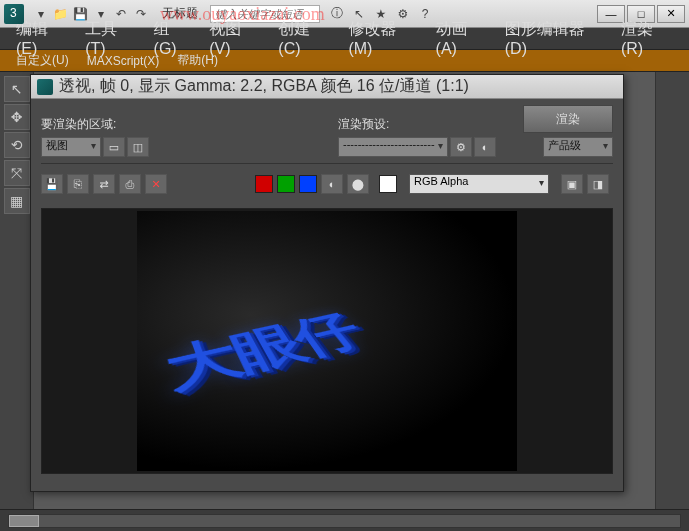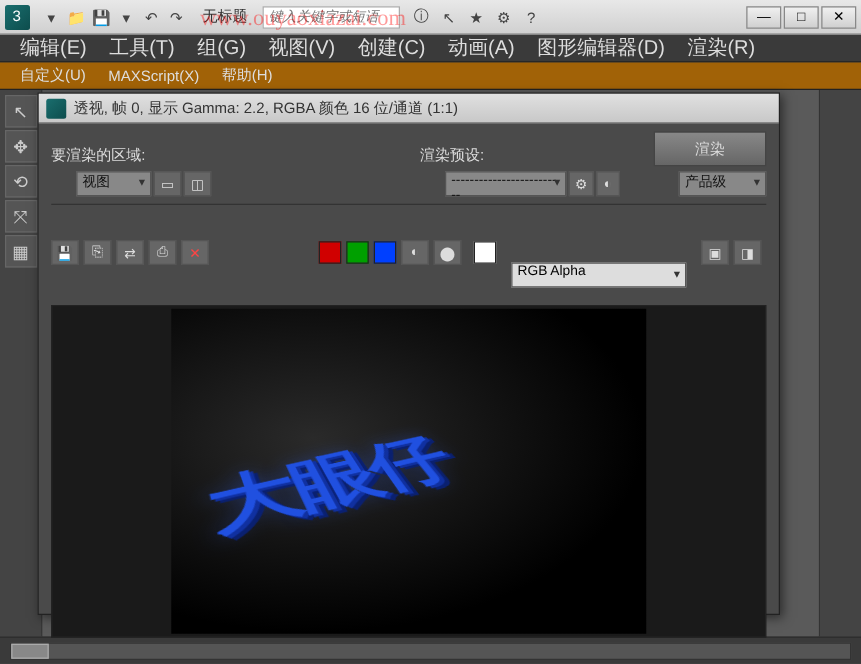--- a/index.html
+++ b/index.html
@@ -26,46 +26,46 @@
 
 .main { position: relative; height: 437px; background: #5a5a5a; display: flex; }
 .left-toolbar { width: 34px; background: #444; border-right: 1px solid #333; display: flex; flex-direction: column; gap: 2px; padding-top: 4px; align-items: center; }
 .left-toolbar .tool { width: 26px; height: 26px; background: #555; border: 1px solid #666; display: flex; align-items: center; justify-content: center; color: #ccc; font-size: 14px; }
 .right-toolbar { width: 34px; background: #444; border-left: 1px solid #333; }
 .canvas { flex: 1; background: #5a5a5a; position: relative; }
 
 .render-window { position: absolute; top: 2px; left: -4px; width: 594px; height: 418px; background: #4a4a4a; border: 1px solid #222; box-shadow: 2px 2px 8px rgba(0,0,0,0.5); }
 .render-titlebar { height: 24px; background: linear-gradient(#e0e0e0, #c8c8c8); display: flex; align-items: center; padding: 0 6px; border-bottom: 1px solid #888; }
 .render-titlebar .rlogo { width: 16px; height: 16px; background: linear-gradient(135deg, #1a6e6e, #0d4d4d); border-radius: 2px; margin-right: 6px; }
-.render-titlebar .rtitle { font-size: 12px; color: #333; }
+.render-titlebar .rtitle { font-size: 16px; color: #333; }
 
 .render-controls { padding: 6px 10px; background: #4a4a4a; }
 .render-row1 { display: flex; gap: 27px; align-items: flex-end; margin-bottom: 4px; }
 .render-group { display: flex; flex-direction: column; gap: 4px; }
 .render-label { color: #ddd; font-size: 12px; }
 .render-select { height: 20px; background: #888; border: 1px solid #555; color: #111; font-size: 11px; padding: 0 4px; }
 .render-btn-big { width: 90px; height: 28px; background: linear-gradient(#888, #666); border: 1px solid #444; color: #ddd; font-size: 12px; }
 .icon-btn { width: 22px; height: 20px; background: #666; border: 1px solid #555; display: inline-flex; align-items: center; justify-content: center; color: #ddd; font-size: 11px; }
 
 .divider { height: 1px; background: #333; margin: 6px 0; }
 
 .render-row2 { display: flex; align-items: center; gap: 4px; padding: 4px 0; }
 .color-swatch { width: 18px; height: 18px; border: 1px solid #222; }
-.sel-channel { height: 20px; background: #ddd; border: 1px solid #555; font-size: 11px; padding: 0 4px; width: 140px; margin-top: 36px; }
+.sel-channel { height: 20px; background: #ddd; border: 1px solid #555; font-size: 11px; padding: 0 4px; width: 140px; }
 
 .render-viewport { margin: 4px 10px; height: 266px; background: #1a1a1a; border: 1px solid #222; position: relative; overflow: hidden; display: flex; align-items: center; justify-content: center; }
 .rendered-scene { width: 380px; height: 260px; background: radial-gradient(ellipse at 30% 40%, #2a2a2a, #000 70%); position: relative; }
 .text3d { position: absolute; font-size: 70px; font-weight: bold; color: #2050e0; transform: perspective(400px) rotateX(50deg) rotateZ(-20deg); text-shadow: 3px 3px 0 #1030a0, 6px 6px 0 #0a2070, 0 0 20px rgba(50,100,255,0.4); top: 90px; left: 30px; white-space: nowrap; letter-spacing: -4px; }
 
 .timeline { height: 22px; background: #3a3a3a; border-top: 1px solid #222; display: flex; align-items: center; }
 .timeline-track { flex: 1; height: 14px; background: #555; margin: 0 8px; border: 1px solid #333; position: relative; }
 .timeline-thumb { position: absolute; left: 0; width: 30px; height: 12px; background: #888; border: 1px solid #aaa; }
 
 .lock-icon::before { content: "🔒"; font-size: 11px; }
-.dropdown-arrow { position: relative; margin-left: 20px; }
+.dropdown-arrow { position: relative; }
 .dropdown-arrow::after { content: "▾"; position: absolute; right: 4px; top: 2px; font-size: 10px; color: #333; }
 </style>
 </head>
 <body>
 
 <div class="titlebar">
   <div class="logo"></div>
   <div class="tb-icons">
     <span class="tb-icon">▾</span>
     <span class="tb-icon">📁</span>
@@ -92,20 +92,21 @@
 </div>
 
 <div class="watermark">www.ouyaoxiazai.com</div>
 
 <div class="menubar">
   <span class="menu-item">编辑(E)</span>
   <span class="menu-item">工具(T)</span>
   <span class="menu-item">组(G)</span>
   <span class="menu-item">视图(V)</span>
   <span class="menu-item">创建(C)</span>
+  <span class="menu-item">修改器(M)</span>
   <span class="menu-item">动画(A)</span>
   <span class="menu-item">图形编辑器(D)</span>
   <span class="menu-item">渲染(R)</span>
 </div>
 <div class="menubar2">
   <span class="menu-item">自定义(U)</span>
   <span class="menu-item">MAXScript(X)</span>
   <span class="menu-item">帮助(H)</span>
 </div>
 

